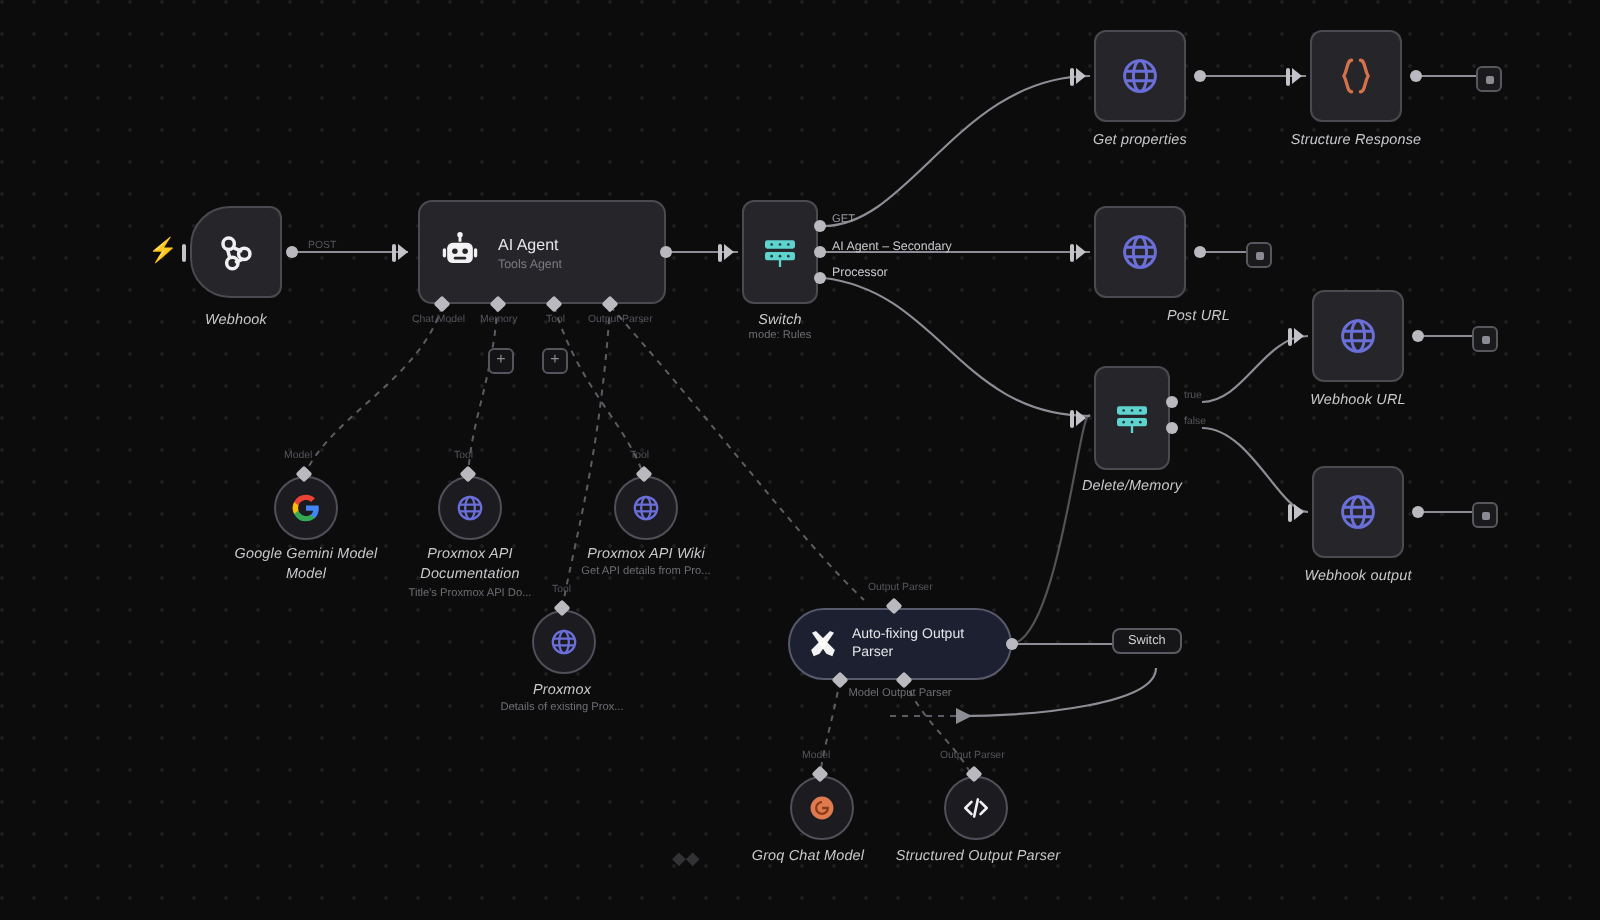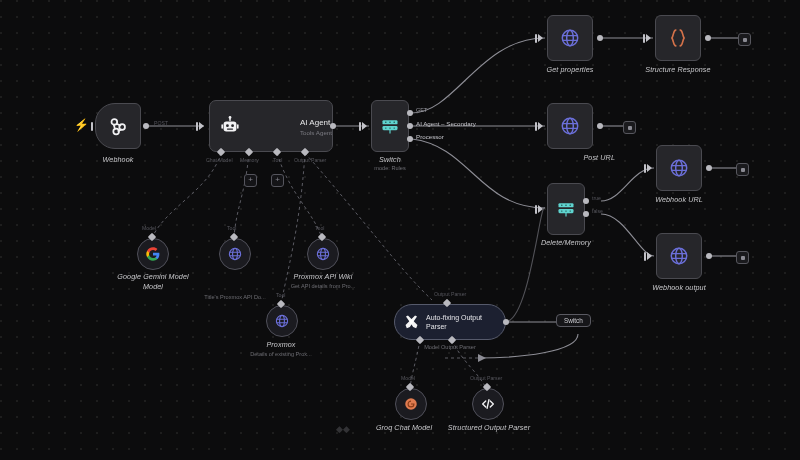--- a/index.html
+++ b/index.html
@@ -39,21 +39,21 @@
     justify-content: center;
   }
   .node.square { width: 46px; height: 46px; }
   .node.webhook {
     width: 46px; height: 46px;
     border-radius: 20px 6px 6px 20px;
   }
   .node.agent {
     width: 124px; height: 52px;
     border-radius: 7px;
-    justify-content: space-between;
+    justify-content: flex-start;
     padding-left: 9px;
     gap: 8px;
   }
   .node.switch { width: 38px; height: 52px; }
 
   .label {
     position: absolute;
     text-align: center;
     font-size: 7.2px;
     color: #c9c9cc;
@@ -479,20 +479,21 @@
     <svg class="ic" width="16" height="16" viewBox="0 0 24 24">
       <g fill="none" stroke="#6b6fd8" stroke-width="1.7">
         <circle cx="12" cy="12" r="8.4"></circle>
         <ellipse cx="12" cy="12" rx="3.6" ry="8.4"></ellipse>
         <path d="M3.8 9.4 H20.2 M3.8 14.6 H20.2"></path>
       </g>
     </svg>
   </div>
   <div class="port diamond" style="left:231px; top:234px;"></div>
   <div class="conn-label" style="left:227px; top:225px;">Tool</div>
+  <div class="label wrap" style="left:192px; top:272px; width:86px;">Proxmox API Documentation</div>
   <div class="sub" style="left:188px; top:294px; width:94px;">Title's Proxmox API Do...</div>
 
   <div class="circle-node" style="left:307px; top:238px;">
     <svg class="ic" width="16" height="16" viewBox="0 0 24 24">
       <g fill="none" stroke="#6b6fd8" stroke-width="1.7">
         <circle cx="12" cy="12" r="8.4"></circle>
         <ellipse cx="12" cy="12" rx="3.6" ry="8.4"></ellipse>
         <path d="M3.8 9.4 H20.2 M3.8 14.6 H20.2"></path>
       </g>
     </svg>

